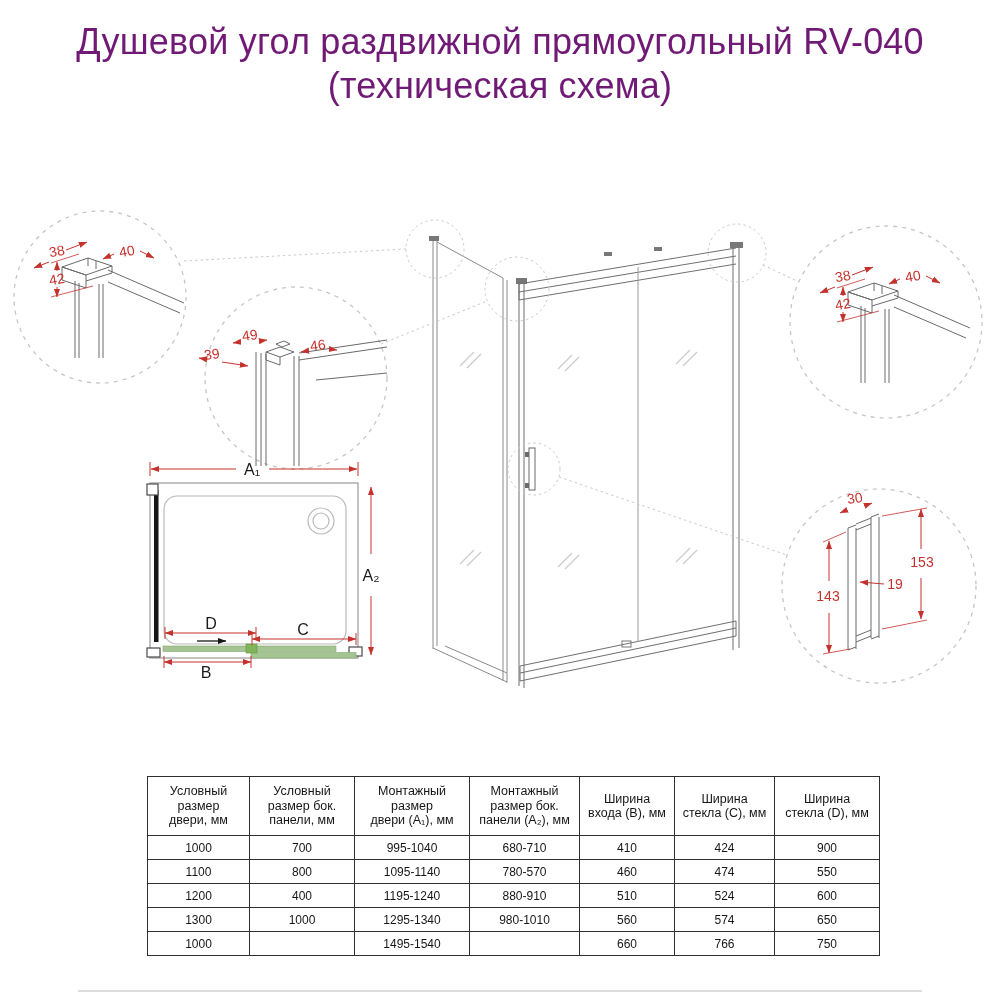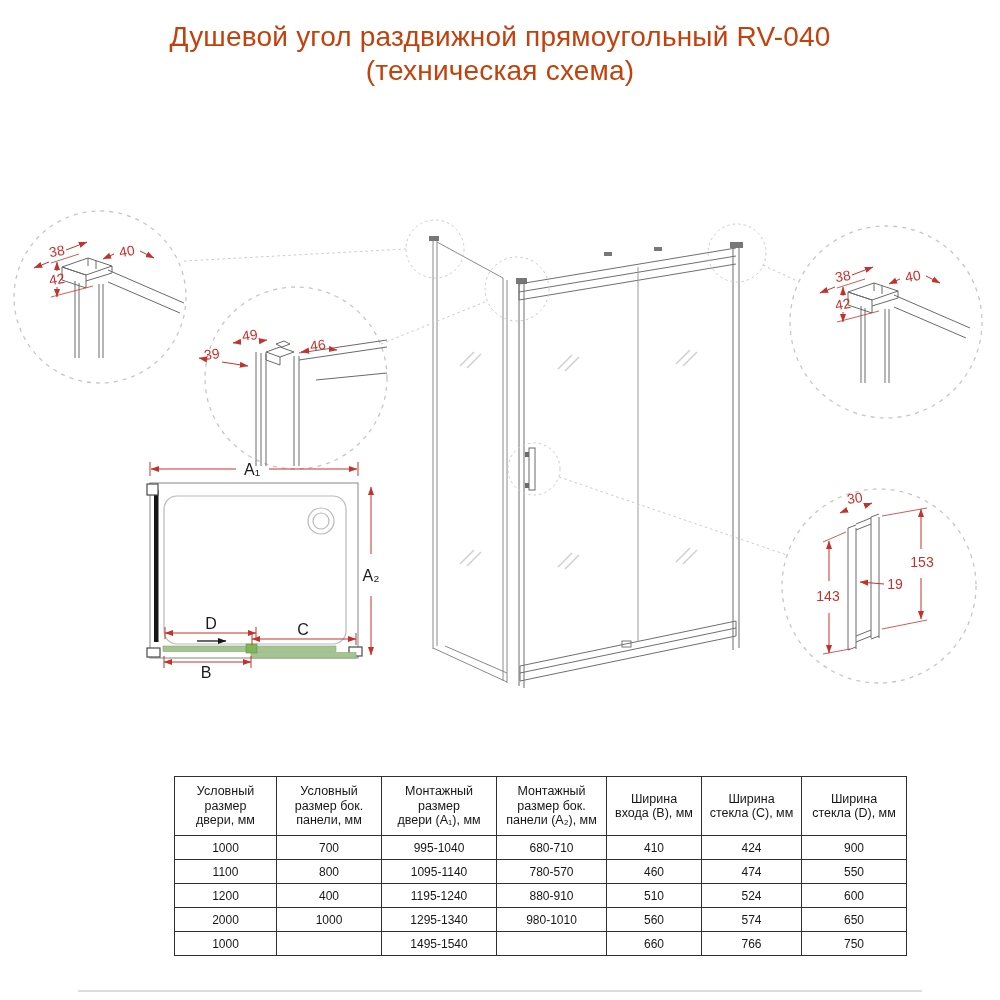--- a/index.html
+++ b/index.html
@@ -1,25 +1,25 @@
 <!DOCTYPE html>
 <html><head>
 <meta charset="utf-8">
 <style>
   html,body{margin:0;padding:0;background:#fff;}
   .canvas{position:relative;width:1000px;height:1000px;background:#fff;overflow:hidden;
           font-family:"Liberation Sans","DejaVu Sans",sans-serif;color:#161616;}
   .title-wrap{position:absolute;top:20px;left:0;width:1000px;text-align:center;}
-  .title-line{font-size:28px;line-height:1.22;color:#c2410c;letter-spacing:.2px;}
+  .title-line{font-size:36px;line-height:1.22;color:#701a75;letter-spacing:.2px;}
   svg.drawing{position:absolute;left:0;top:0;}
   svg text{font-family:"Liberation Sans","DejaVu Sans",sans-serif;}
   .rd{fill:#C5322D;font-size:14px;}
   .bl{fill:#1a1a1a;font-size:16px;}
   table.sizes{position:absolute;left:147px;top:776px;width:732px;border-collapse:collapse;
-              table-layout:fixed;background:#fff;margin-left:27px;}
+              table-layout:fixed;background:#fff;}
   table.sizes th,table.sizes td{border:1px solid #2f2f2f;text-align:center;vertical-align:middle;}
   table.sizes th{font-weight:400;font-size:12.5px;line-height:1.15;white-space:pre-line;padding:4px 1px;height:50px;}
   table.sizes td{font-size:12px;height:23px;padding:0 2px;}
   .separator{position:absolute;left:78px;top:990px;width:844px;height:2px;background:#dcdcdc;}
 </style>
 </head>
 <body>
 
 <div class="canvas">
 
@@ -277,21 +277,21 @@
         <tr>
           <td>1200</td>
           <td>400</td>
           <td>1195-1240</td>
           <td>880-910</td>
           <td>510</td>
           <td>524</td>
           <td>600</td>
         </tr>
         <tr>
-          <td>2000</td>
+          <td>1300</td>
           <td>1000</td>
           <td>1295-1340</td>
           <td>980-1010</td>
           <td>560</td>
           <td>574</td>
           <td>650</td>
         </tr>
         <tr>
           <td>1000</td>
           <td></td>

